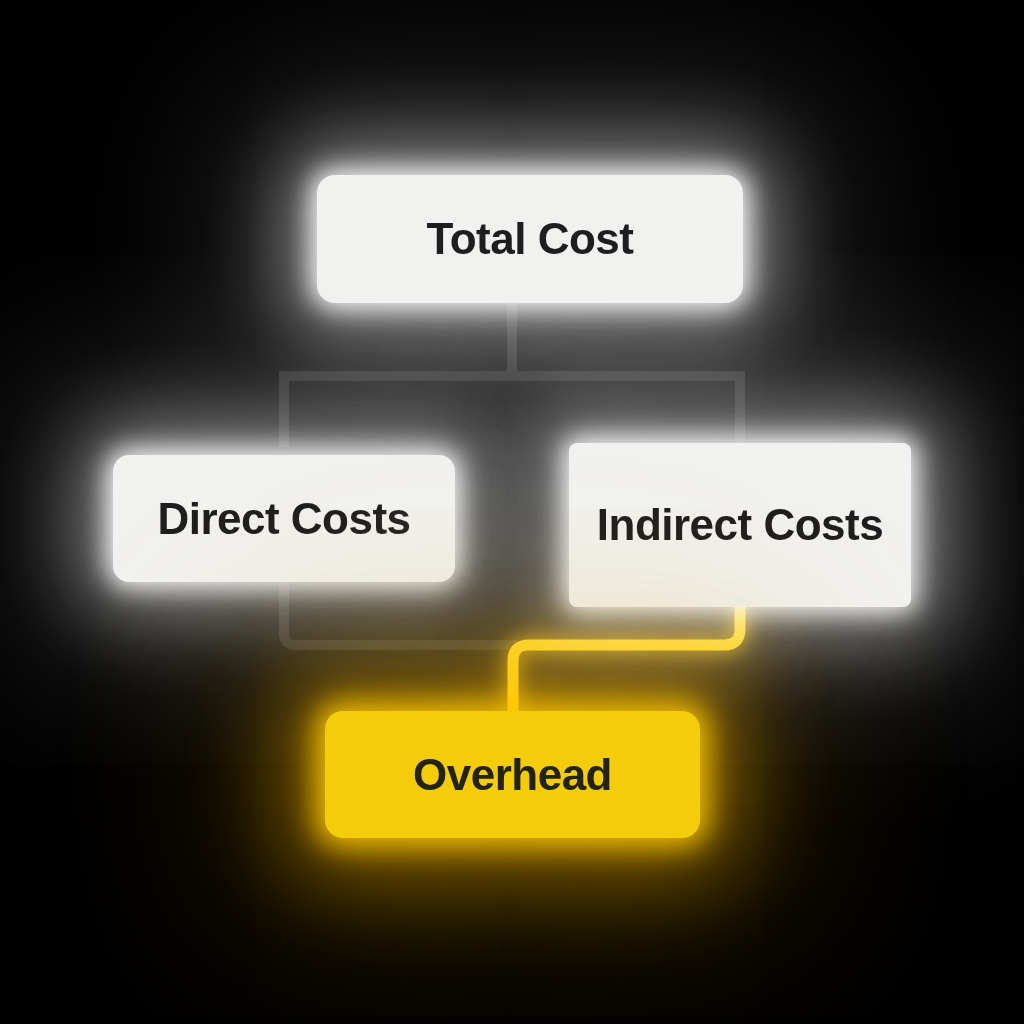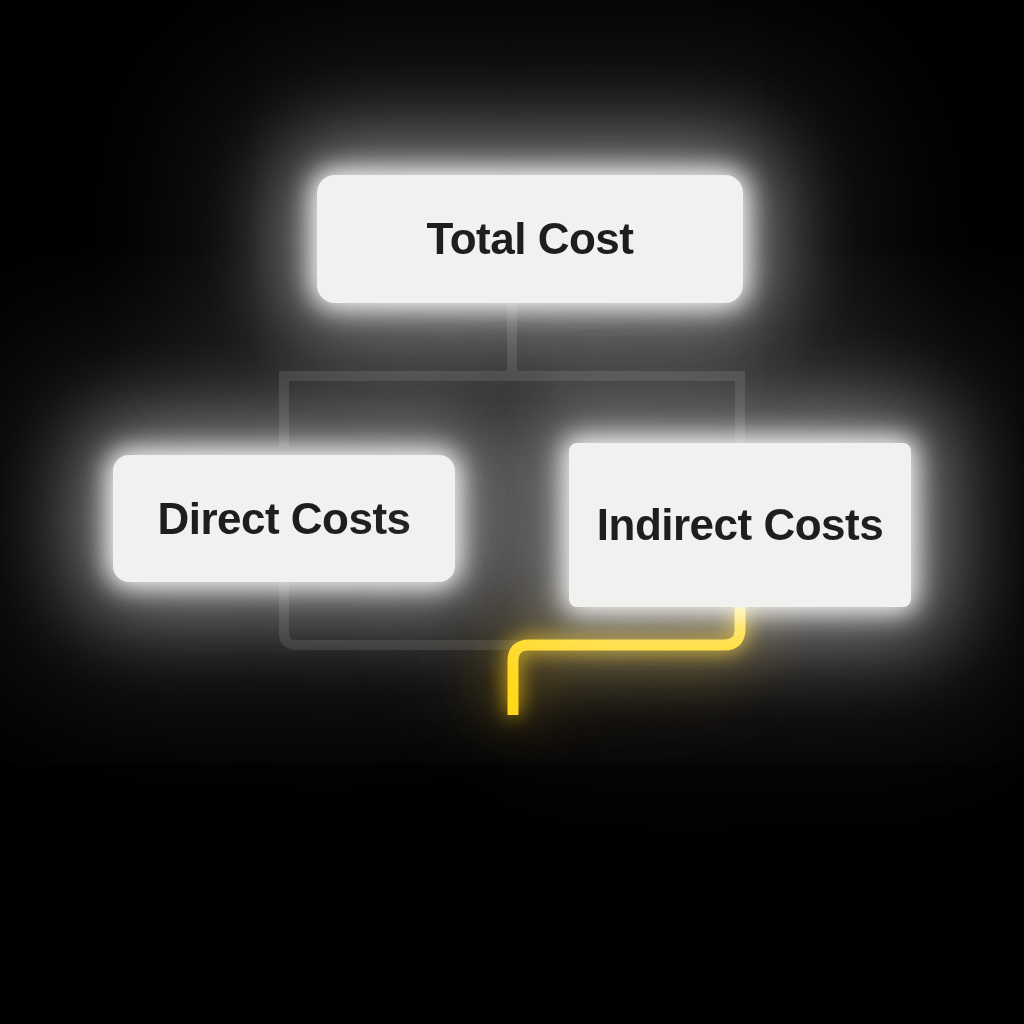--- a/index.html
+++ b/index.html
@@ -93,14 +93,17 @@
   </div>
 
   <div class="node node-direct">
     <span>Direct Costs</span>
   </div>
 
   <div class="node node-indirect">
     <span>Indirect Costs</span>
   </div>
 
+  <div class="node node-overhead">
+    <span>Overhead</span>
+  </div>
 
 </div>
 
 </body></html>

